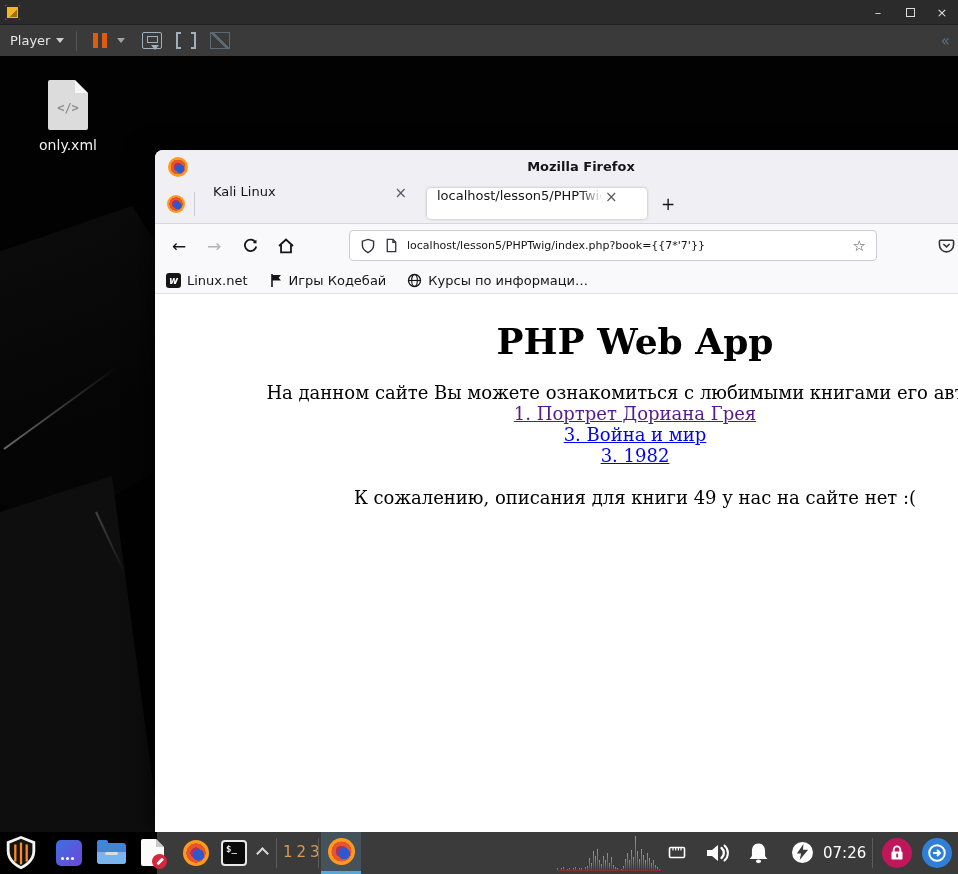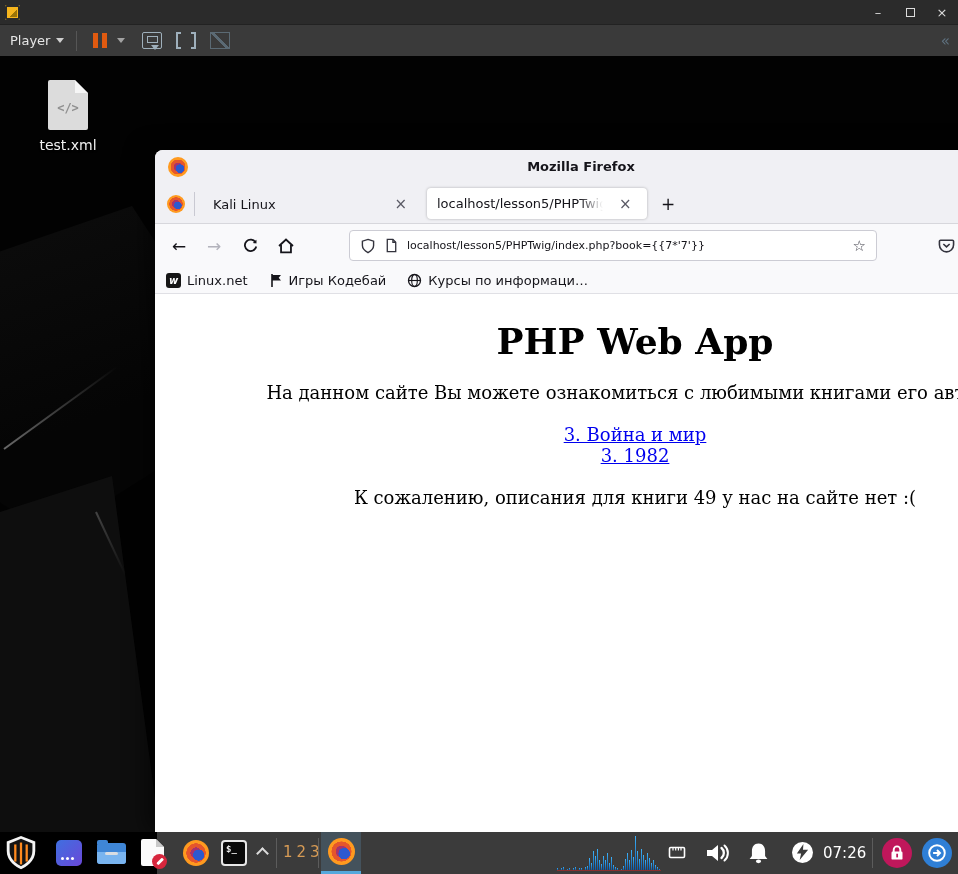--- a/index.html
+++ b/index.html
@@ -73,21 +73,21 @@
   .fox { border-radius:50%;
     background:radial-gradient(circle at 60% 58%,#2c59cf 0 25%,rgba(0,0,0,0) 26%),
       radial-gradient(circle at 50% 50%,#a8336b 0 30%,#e5562c 31% 52%,#ff9a1f 53% 74%,#ffd43d 75% 100%); }
   .ff-titlebar .fox { position:absolute; left:13px; top:7px; width:20px; height:20px; }
   .ff-title { position:absolute; left:426px; top:9px; transform:translateX(-50%);
     font-size:13px; font-weight:bold; color:#15141a; white-space:nowrap; }
 
   .ff-tabstrip { position:relative; height:40px; background:#f0f0f4; border-bottom:1px solid #d7d7dc; }
   .foxview-btn { position:absolute; left:12px; top:11px; width:18px; height:18px; }
   .tabstrip-sep { position:absolute; left:39px; top:8px; width:1px; height:24px; background:#c9c9d2; }
-  .tab { position:absolute; display:flex; align-items:center; font-size:13px; color:#15141a;gap:14px; }
+  .tab { position:absolute; display:flex; font-size:13px; color:#15141a; }
   .tab-kali { left:46px; top:0; width:218px; height:40px; padding:0 10px 0 12px; }
   .tab .tab-label { flex:1; white-space:nowrap; overflow:hidden; }
   .tab-close { color:#5b5b66; font-size:15px; padding:0 2px; }
   .tab-active { left:272px; top:4px; width:220px; height:31px; background:#fff; border-radius:4px;
     box-shadow:0 0 3px rgba(0,0,0,.28); padding:0 8px 0 10px; }
   .tab-active .tab-label { position:relative; max-width:166px; }
   .tab-active .tab-label::after { content:""; position:absolute; right:0; top:0; bottom:0; width:24px;
     background:linear-gradient(to right,rgba(255,255,255,0),#fff); }
   .newtab-btn { position:absolute; left:502px; top:9px; width:22px; height:22px;
     display:flex; align-items:center; justify-content:center; font-size:17px; color:#15141a; }
@@ -203,21 +203,21 @@
   <div class="wp-poly1"></div>
   <div class="wp-poly2"></div>
   <div class="wp-edge1"></div>
   <div class="wp-edge2"></div>
 
   <div class="desk-icon">
     <div class="sheet">
       <span class="fold"></span>
       <span class="glyph">&lt;/&gt;</span>
     </div>
-    <div class="label">test.xml</div>
+    <div class="label">only.xml</div>
   </div>
 
   <div class="ffwin">
     <div class="ff-titlebar">
       <div class="fox"></div>
       <div class="ff-title">Mozilla Firefox</div>
     </div>
 
     <div class="ff-tabstrip">
       <div class="foxview-btn fox"></div>
@@ -290,21 +290,21 @@
           <line x1="1.6" y1="8" x2="14.4" y2="8" stroke="#15141a" stroke-width="1.2"></line>
         </svg>
         <span>Курсы по информаци…</span>
       </div>
     </div>
 
     <div class="ff-content">
       <h1>PHP Web App</h1>
       <p>
         <span>На данном сайте Вы можете ознакомиться с любимыми книгами его автора:</span><br>
-        <br>
+        <a href="#" class="book-link visited">1. Портрет Дориана Грея</a><br>
         <a href="#" class="book-link">3. Война и мир</a><br>
         <a href="#" class="book-link">3. 1982</a>
       </p>
       <p class="msg">К сожалению, описания для книги 49 у нас на сайте нет :(</p>
     </div>
   </div>
 </div>
 
 <div class="taskbar">
   <div class="tb-kali">

